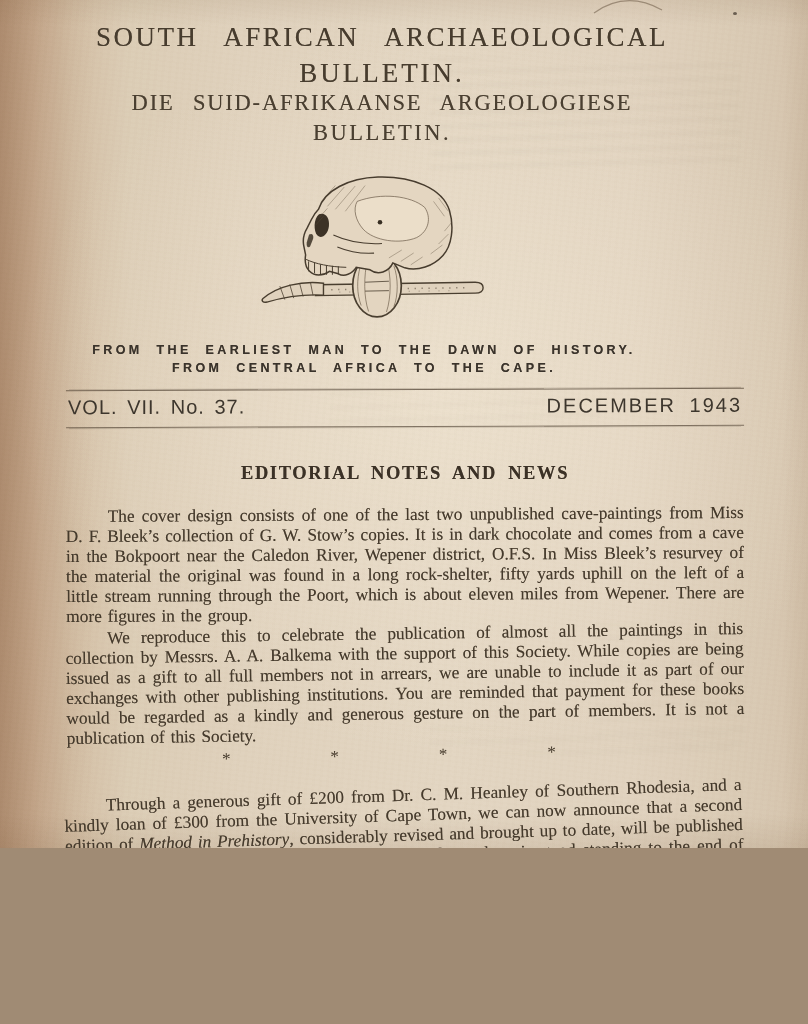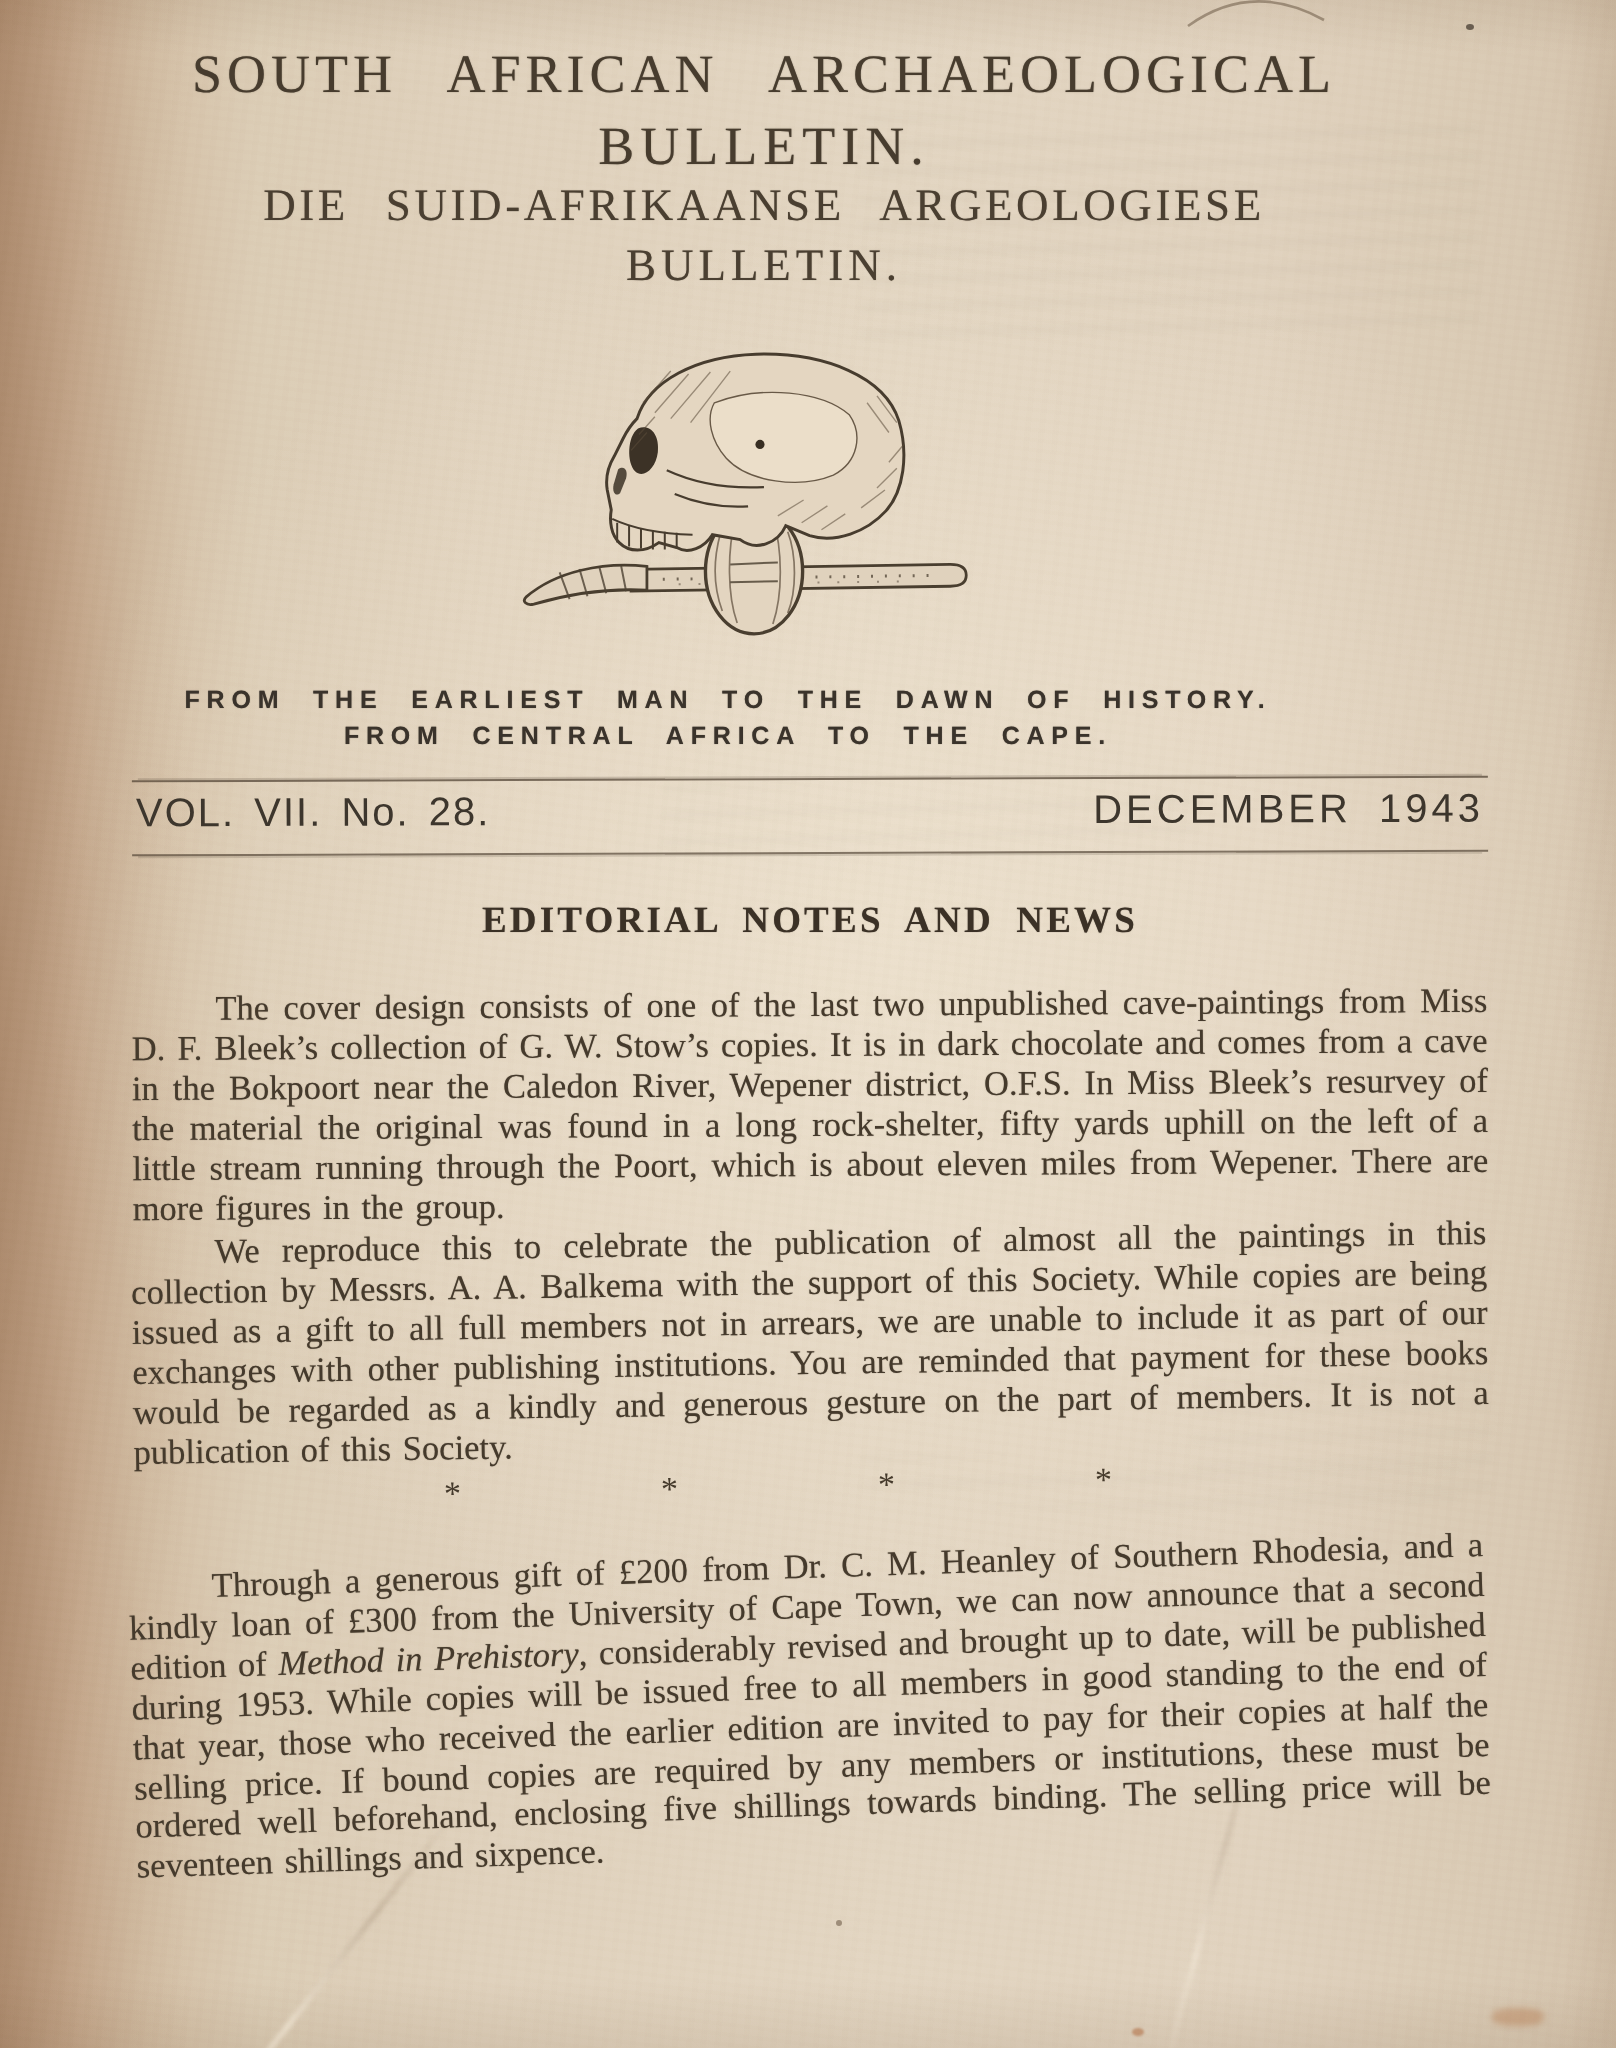--- a/index.html
+++ b/index.html
@@ -1,17 +1,17 @@
 <!DOCTYPE html>
 <html><head>
 <meta charset="utf-8">
 <style>
   html,body{margin:0;padding:0;background:#a08b74;}
   .page{
-    position:relative;width:808px;height:1024px;overflow:hidden;
+    position:relative;width:808px;height:848px;overflow:hidden;
     background:
       radial-gradient(ellipse 620px 520px at 55% 46%, rgba(244,233,214,.55), rgba(244,233,214,0) 70%),
       linear-gradient(90deg, #bd9d80 0%, #c9ac90 4%, #d4bfa5 9%, #dccdb6 16%, #e0d2bd 30%, #e3d6c2 55%, #e1d3bf 78%, #d9c9b3 94%, #d5c3ac 100%),
       #ddcfba;
     font-family:"Liberation Serif","DejaVu Serif",serif;
     color:#43382b;
   }
   
   .grain{position:absolute;inset:0;pointer-events:none;opacity:.5;
     background:
@@ -65,21 +65,21 @@
     border-bottom:1.4px solid rgba(84,70,55,.7);
     box-shadow:0 -4px 0 -3px rgba(84,70,55,.22), 0 4px 0 -3px rgba(84,70,55,.18);
     display:flex;justify-content:space-between;align-items:baseline;
     padding:5px 2px 8px 2px;transform:rotate(-.2deg);
     font-family:"Liberation Sans","DejaVu Sans",sans-serif;color:#3d362d;}
   .issue-line .vol{font-size:20px;letter-spacing:1px;word-spacing:3px;}
   .issue-line .date{font-size:20px;letter-spacing:2px;word-spacing:6px;}
 
   
   .article{position:absolute;top:451px;left:66px;right:64px;}
-  .article h2{margin:0;text-align:center;font-size:18.5px;font-weight:bold;
+  .article h2{margin:12px;text-align:center;font-size:18.5px;font-weight:bold;
     letter-spacing:1.6px;word-spacing:5px;color:#3b3126;text-shadow:0 0 .5px rgba(59,49,38,.6);}
   .article p{margin:0;font-size:17.3px;line-height:19.9px;text-align:justify;
     text-indent:42px;color:#453a2c;word-spacing:1.5px;
     text-shadow:0 0 .55px rgba(69,58,44,.55);}
   .p1{margin-top:21px !important;transform:rotate(-.35deg);}
   .p2{transform:rotate(-.85deg);}
   .asterisk-row{display:flex;justify-content:space-between;width:334px;margin:2px 0 0 156px;
     transform:rotate(-1.2deg);font-size:17px;color:#453a2c;}
   .p3{margin-top:21px !important;transform:rotate(-1.85deg);transform-origin:45% 50%;}
   .p3 i{font-style:italic;}
@@ -158,21 +158,21 @@
                  M130 85 L143 77 M142 88.5 L155 80 M152 92 L164 84" stroke="#5b4c3a" stroke-width=".7" fill="none" opacity=".55"></path>
       </g>
     </svg>
 
     <div class="motto">
       <div>FROM THE EARLIEST MAN TO THE DAWN OF HISTORY.</div>
       <div>FROM CENTRAL AFRICA TO THE CAPE.</div>
     </div>
 
     <div class="issue-line">
-      <span class="vol">VOL. VII. No. 28.</span>
+      <span class="vol">VOL. VII. No. 37.</span>
       <span class="date">DECEMBER 1943</span>
     </div>
 
     <div class="article">
       <h2>EDITORIAL NOTES AND NEWS</h2>
       <p class="p1">The cover design consists of one of the last two unpublished cave-paintings from Miss D. F. Bleek’s collection of G. W. Stow’s copies.  It is in dark chocolate and comes from a cave in the Bokpoort near the Caledon River, Wepener district, O.F.S.  In Miss Bleek’s resurvey of the material the original was found in a long rock-shelter, fifty yards uphill on the left of a little stream running through the Poort, which is about eleven miles from Wepener.  There are more figures in the group.</p>
       <p class="p2">We reproduce this to celebrate the publication of almost all the paintings in this collection by Messrs. A. A. Balkema with the support of this Society.  While copies are being issued as a gift to all full members not in arrears, we are unable to include it as part of our exchanges with other publishing institutions.  You are reminded that payment for these books would be regarded as a kindly and generous gesture on the part of members.  It is not a publication of this Society.</p>
       <div class="asterisk-row">
         <span>*</span>
         <span>*</span>

